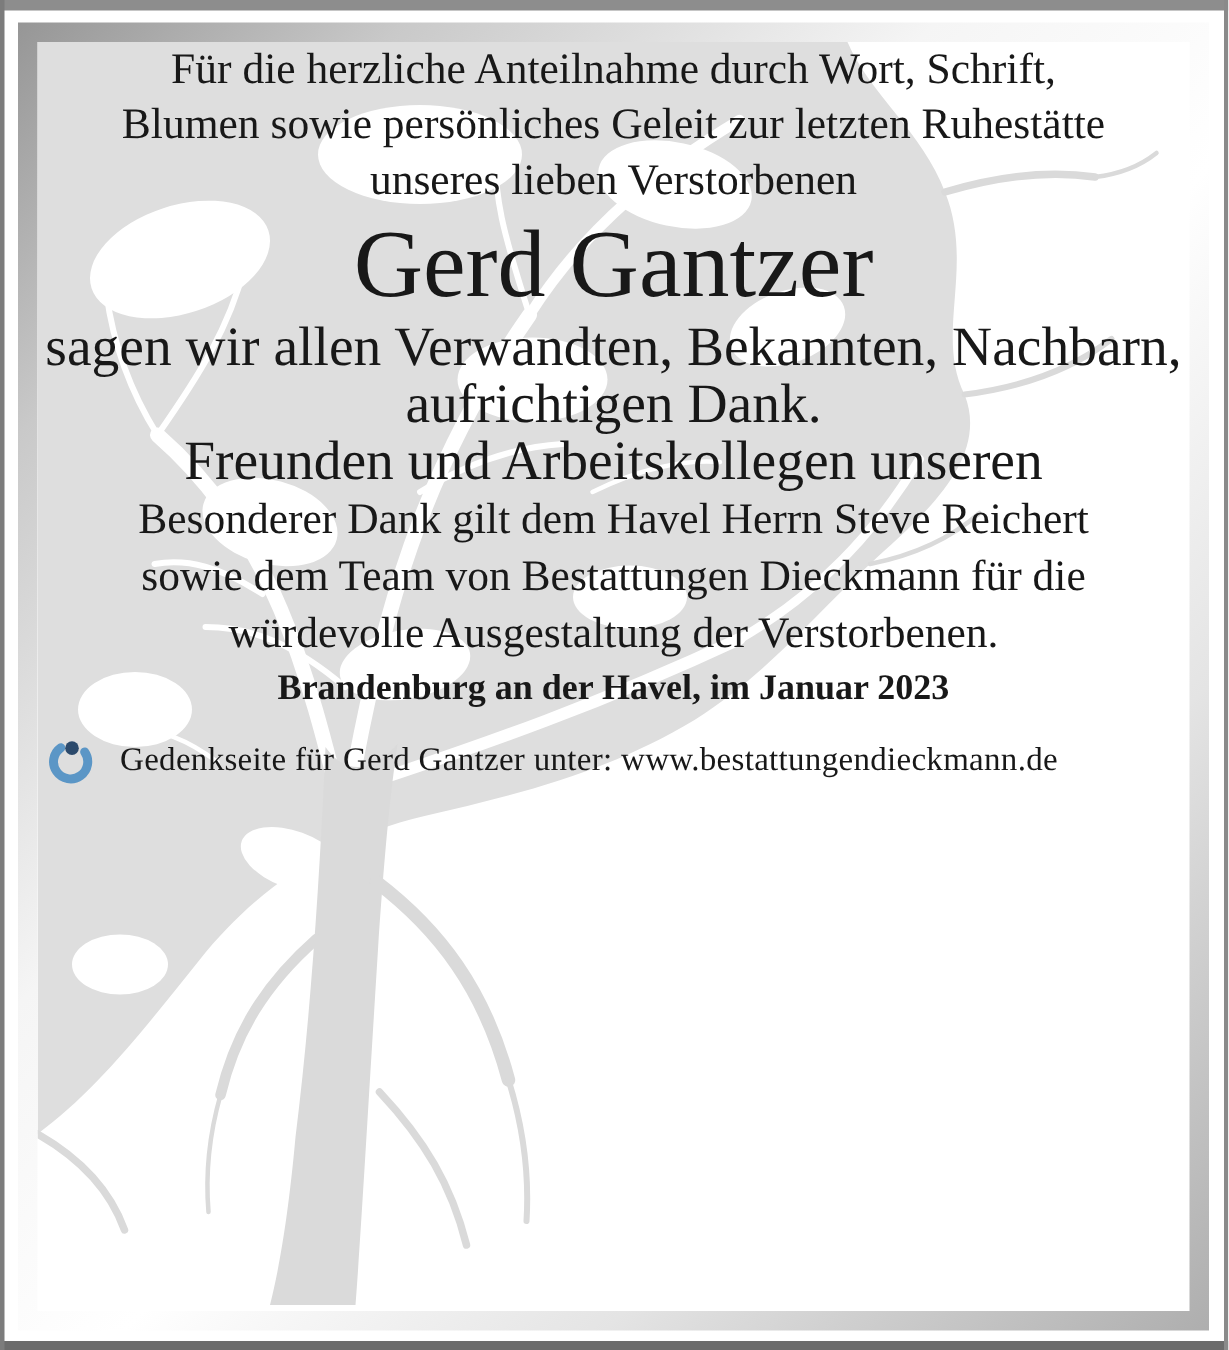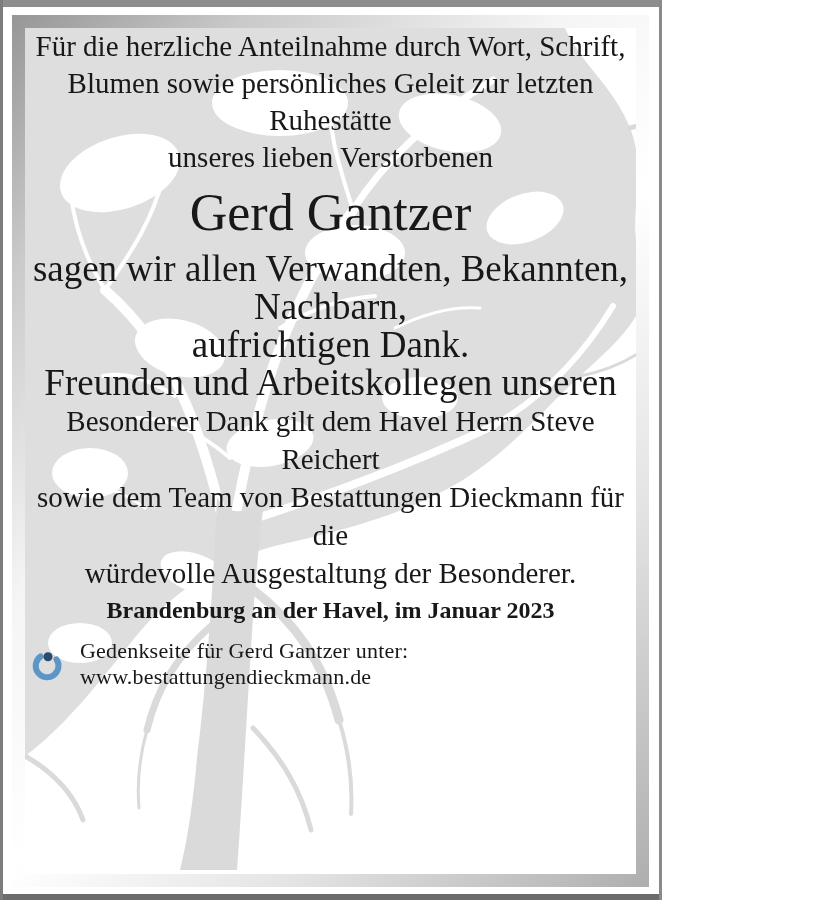--- a/index.html
+++ b/index.html
@@ -1,36 +1,36 @@
 <!DOCTYPE html>
 <html><head>
 <meta charset="utf-8">
 <style>
   html,body{margin:0;padding:0;background:#ffffff;}
   .page{
-    position:relative;width:662px;height:900px;background:#ffffff;overflow:hidden;
+    position:relative;width:819px;height:900px;background:#ffffff;overflow:hidden;
     font-family:"Liberation Serif","DejaVu Serif",serif;color:#181818;
   }
   
   .scan-top{position:absolute;top:0;left:0;right:0;height:7px;background:#8d8d8d;}
   .scan-bottom{position:absolute;bottom:0;left:0;right:0;height:6px;background:#6c6c6c;}
   .scan-left{position:absolute;top:0;bottom:0;left:0;width:3px;background:#7c7c7c;}
   .scan-right{position:absolute;top:0;bottom:0;right:0;width:3px;background:#8a8a8a;}
   
   .frame{
     position:absolute;left:12px;right:13px;top:15px;bottom:13px;
     background:linear-gradient(133deg,#969696 0%,#c9c9c9 16%,#f5f5f5 38%,#ffffff 55%,#e4e4e4 75%,#aeaeae 100%);
   }
   .card{position:absolute;inset:13px;background:#ffffff;overflow:hidden;}
   .tree{position:absolute;left:0;top:0;pointer-events:none;}
   .content{position:relative;z-index:1;text-align:center;}
   .content p,.content h1{margin:0;padding:0;}
   .line{display:block;}
   .intro{padding-top:18px;font-size:29px;line-height:37px;}
-  .name{margin-top:30px;font-size:52px;line-height:74px;font-weight:normal;}
+  .name{margin-top:30px;font-size:64px;line-height:74px;font-weight:normal;}
   .thanks{margin-top:30px;font-size:37px;line-height:38px;}
   .special{margin-top:24px;font-size:29px;line-height:38px;}
   .mourning{margin-top:42px;font-size:29px;line-height:37px;}
   .mourners{margin-top:2px;font-size:32px;line-height:40px;font-weight:bold;}
   .place{margin-top:38px;font-size:24px;line-height:36px;font-weight:bold;}
   .memorial-row{
     margin-top:10px;display:flex;align-items:center;justify-content:flex-start;
     padding-left:4px;gap:13px;text-align:left;
   }
   .logo{width:38px;height:38px;flex:0 0 38px;display:inline-block;}
@@ -112,21 +112,21 @@
 
         <p class="thanks">
           <span class="line">sagen wir allen Verwandten, Bekannten, Nachbarn,</span>
           <span class="line">aufrichtigen Dank.</span>
           <span class="line">Freunden und Arbeitskollegen unseren</span>
         </p>
 
         <p class="special">
           <span class="line">Besonderer Dank gilt dem Havel Herrn Steve Reichert</span>
           <span class="line">sowie dem Team von Bestattungen Dieckmann für die</span>
-          <span class="line">würdevolle Ausgestaltung der Besonderer.</span>
+          <span class="line">würdevolle Ausgestaltung der Verstorbenen.</span>
         </p>
 
         <p class="mourning">
         </p>
 
 
         <p class="place">Brandenburg an der Havel, im Januar 2023</p>
 
         <div class="memorial-row">
           <span class="logo">

